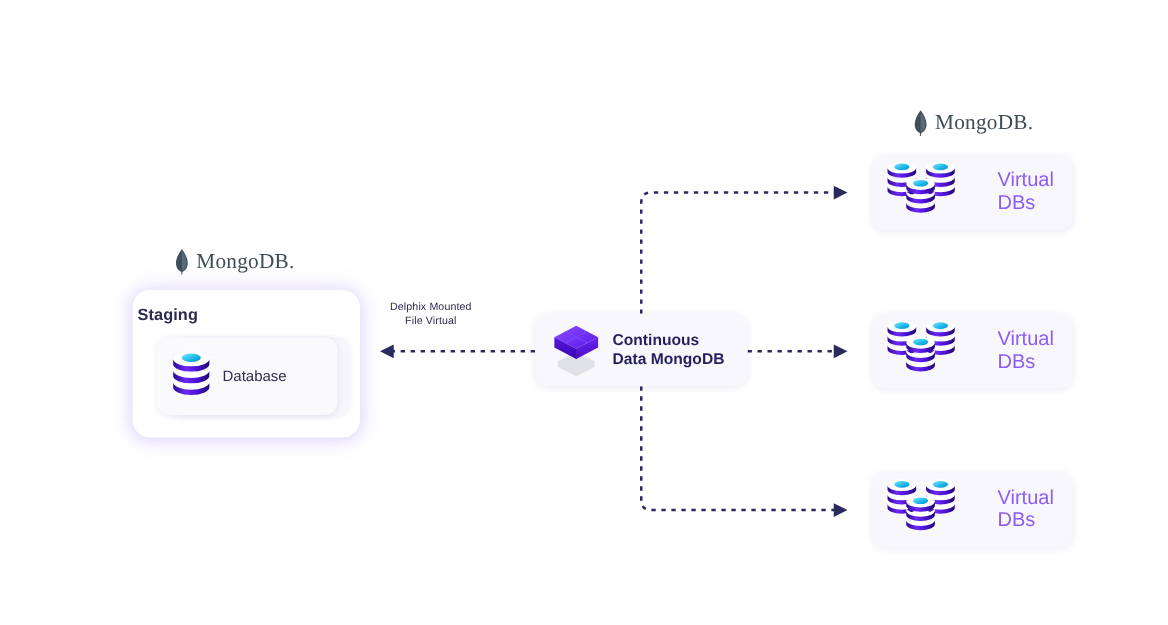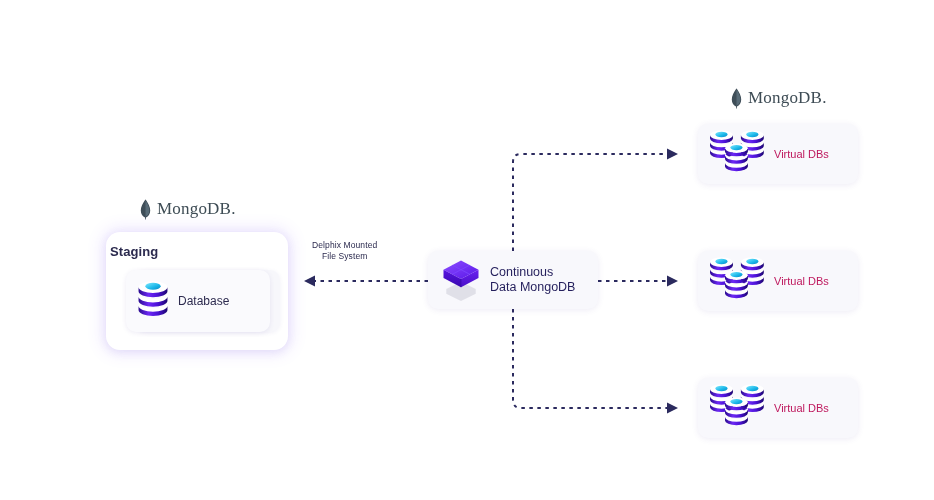--- a/index.html
+++ b/index.html
@@ -101,42 +101,43 @@
     box-shadow: 0 1px 6px rgba(80, 60, 160, 0.10);
     display: flex;
     align-items: center;
     gap: 6px;
     padding-left: 10px;
     box-sizing: border-box;
     z-index: 4;
   }
   .engine-label {
     font-size: 12.5px;
-    font-weight: normal;
+    font-weight: bold;
     color: #241f5c;
     line-height: 15px;
   }
 
   
   .vdb-card {
     position: absolute;
     width: 160px;
     height: 60px;
     background: #f8f8fc;
     border-radius: 10px;
     box-shadow: 0 1px 6px rgba(80, 60, 160, 0.10);
     display: flex;
     align-items: center;
     gap: 8px;
     padding-left: 10px;
     box-sizing: border-box;
   }
   .vdb-label {
-    font-size: 11px;
-    color: #be185d;
+    font-size: 16px;
+    color: #8b5cf6;
+    margin-left: 24px;
   }
 
   
   #mount-label {
     position: absolute;
     left: 312px;
     top: 240px;
     font-size: 8.5px;
     color: #2b2a4e;
     line-height: 11px;
@@ -244,21 +245,21 @@
         <svg width="34" height="40" viewBox="0 0 40 46">
             <use href="#sym-cylinder"></use>
           </svg>
       </span>
       <span class="db-card-label">Database</span>
     </div>
   </div>
 
   <div id="mount-label">
     <div>Delphix Mounted</div>
-    <div>File System</div>
+    <div>File Virtual</div>
   </div>
 
   <svg id="connectors">
     <g stroke="#2b2a5e" stroke-width="2" fill="none" stroke-dasharray="3.5,4.5" stroke-linecap="butt">
 
       <path d="M428 281 L312 281"></path>
 
       <path d="M513 251 L513 162 Q513 154 521 154 L668 154"></path>
 
       <path d="M598 281 L668 281"></path>

